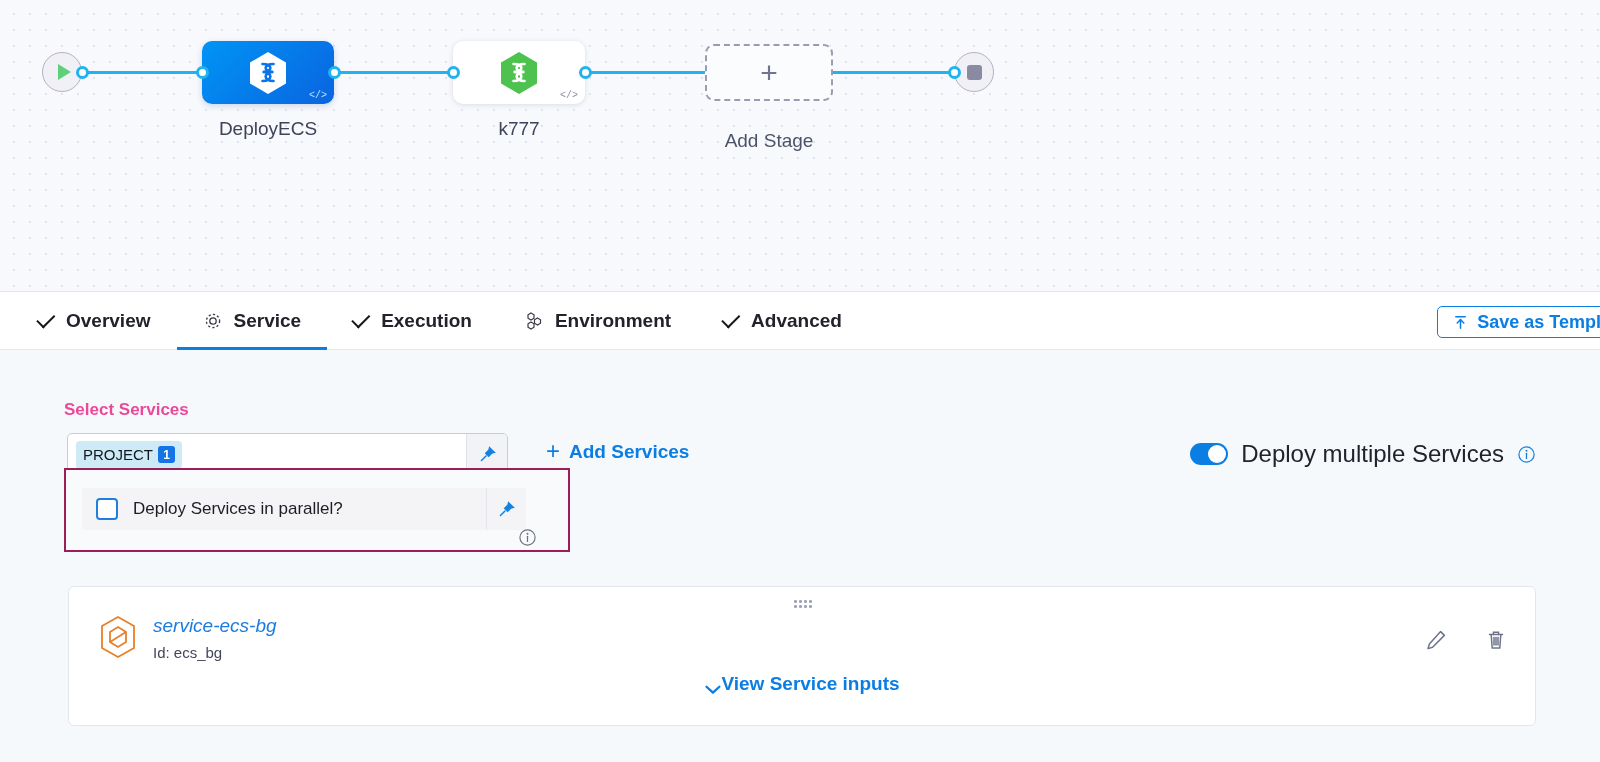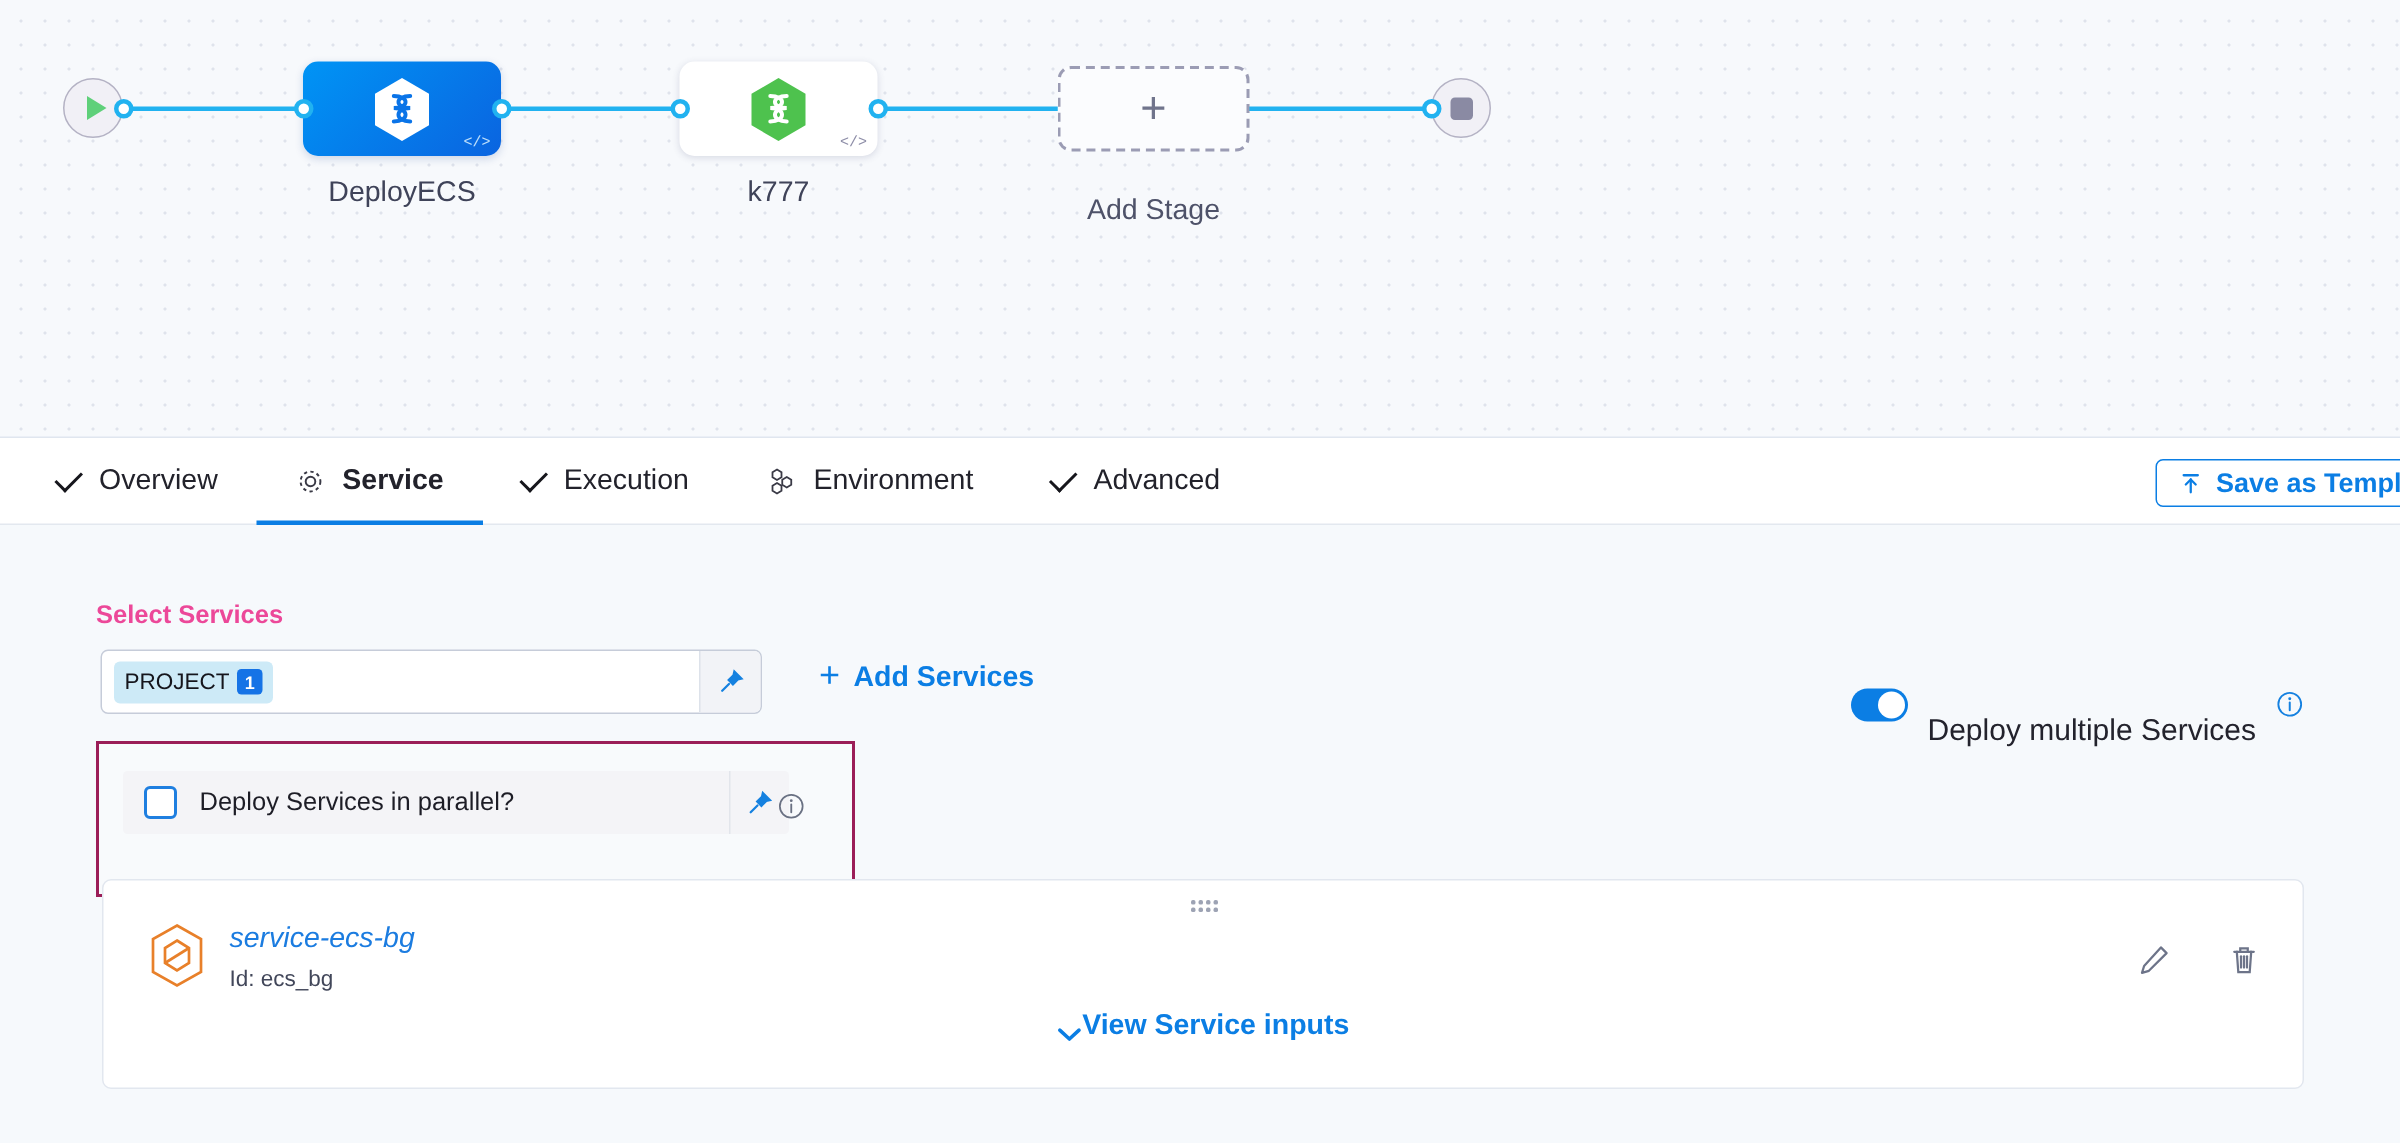--- a/index.html
+++ b/index.html
@@ -167,20 +167,21 @@
   }
   .tab {
     display: flex;
     align-items: center;
     gap: 11px;
     padding: 0 26px;
     position: relative;
     font-size: 19px;
     color: #22222b;
     cursor: pointer;
+    font-weight: bold;
   }
   .tab:first-child { padding-left: 38px; }
   .tab.active { font-weight: bold; }
   .tab.active::after {
     content: "";
     position: absolute;
     left: 0; right: 0; bottom: -1px;
     height: 3px;
     background: #0b7ee4;
   }
@@ -309,30 +310,29 @@
     position: relative;
   }
   .switch .knob {
     position: absolute;
     right: 2px; top: 2px;
     width: 18px; height: 18px;
     border-radius: 50%;
     background: #ffffff;
   }
   .toggle-label {
-    font-size: 20px;
+    font-size: 24px;
     color: #23232d;
-    margin-top: 36px;
   }
 
   
   .hl-box {
     position: absolute;
-    left: 64px; top: 494px;
-    width: 506px; height: 104px;
+    left: 64px; top: 468px;
+    width: 506px; height: 84px;
     border: 2px solid #9b1e58;
     background: #f8fafc;
   }
   .par-row {
     position: absolute;
     left: 16px; top: 18px;
     width: 444px; height: 42px;
     display: flex;
     align-items: center;
     background: #f4f4f7;

